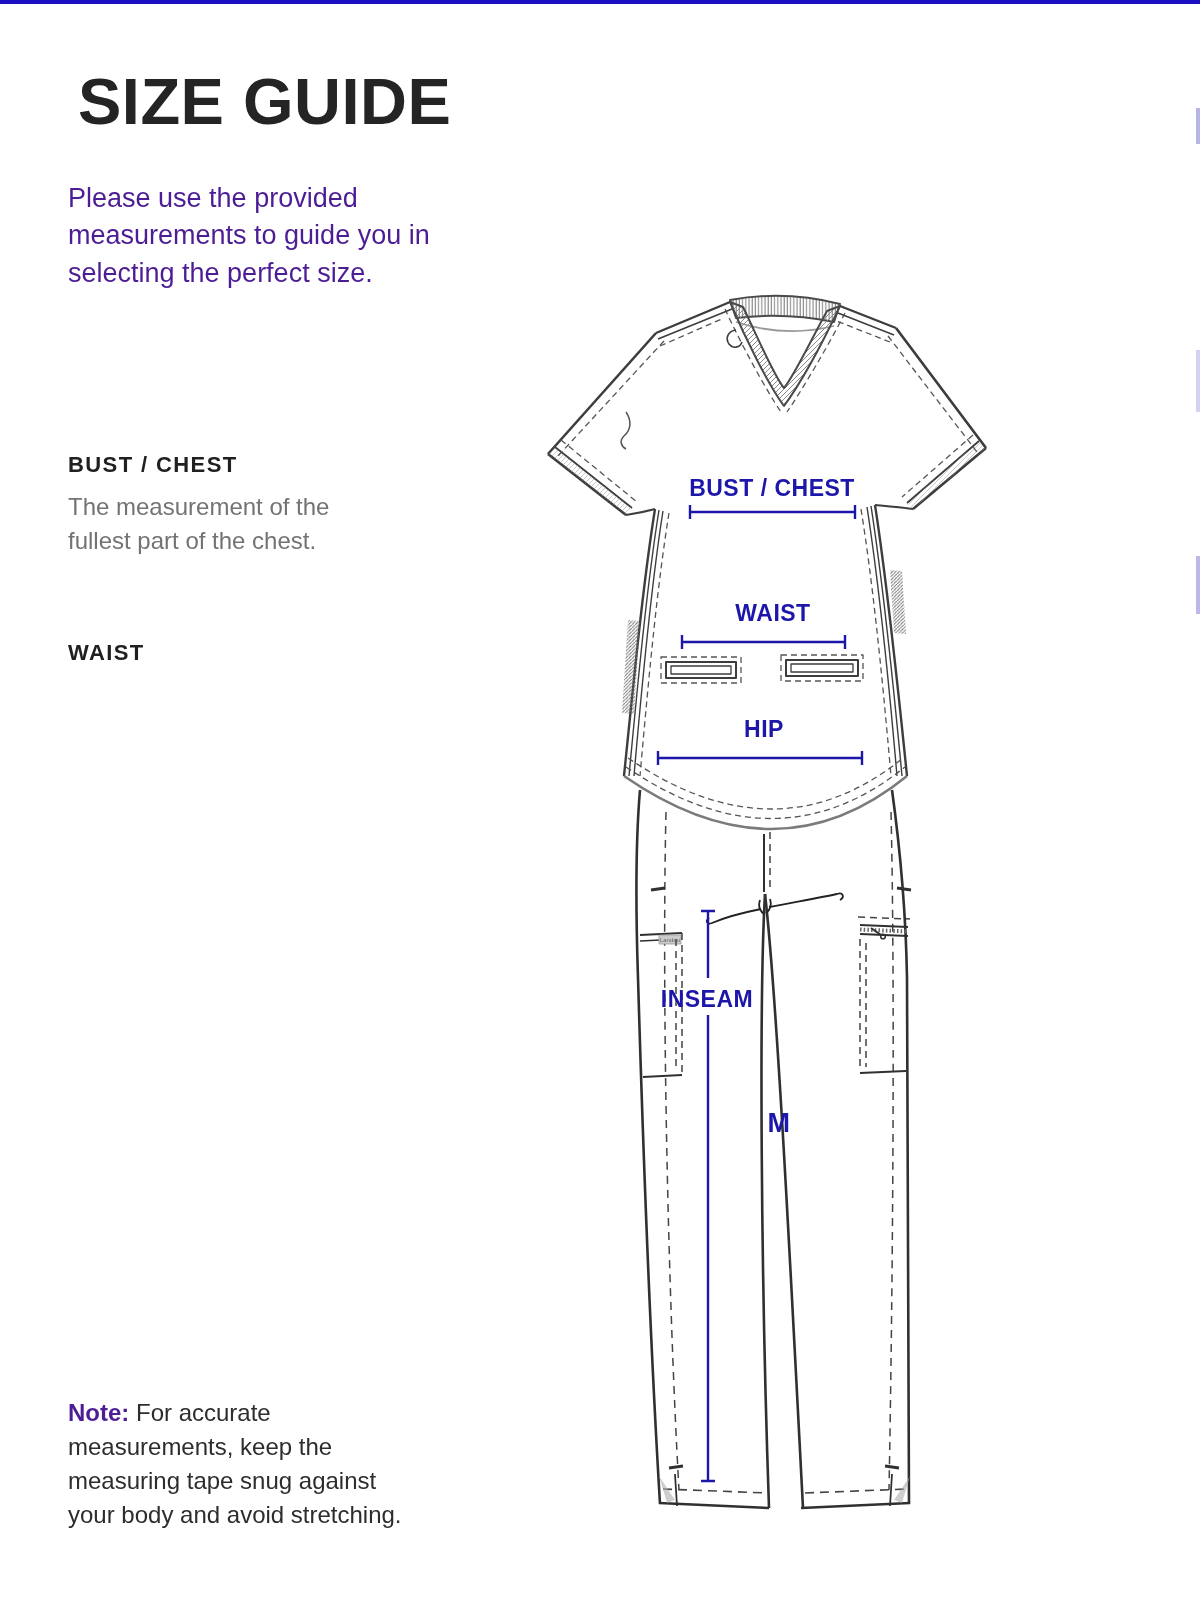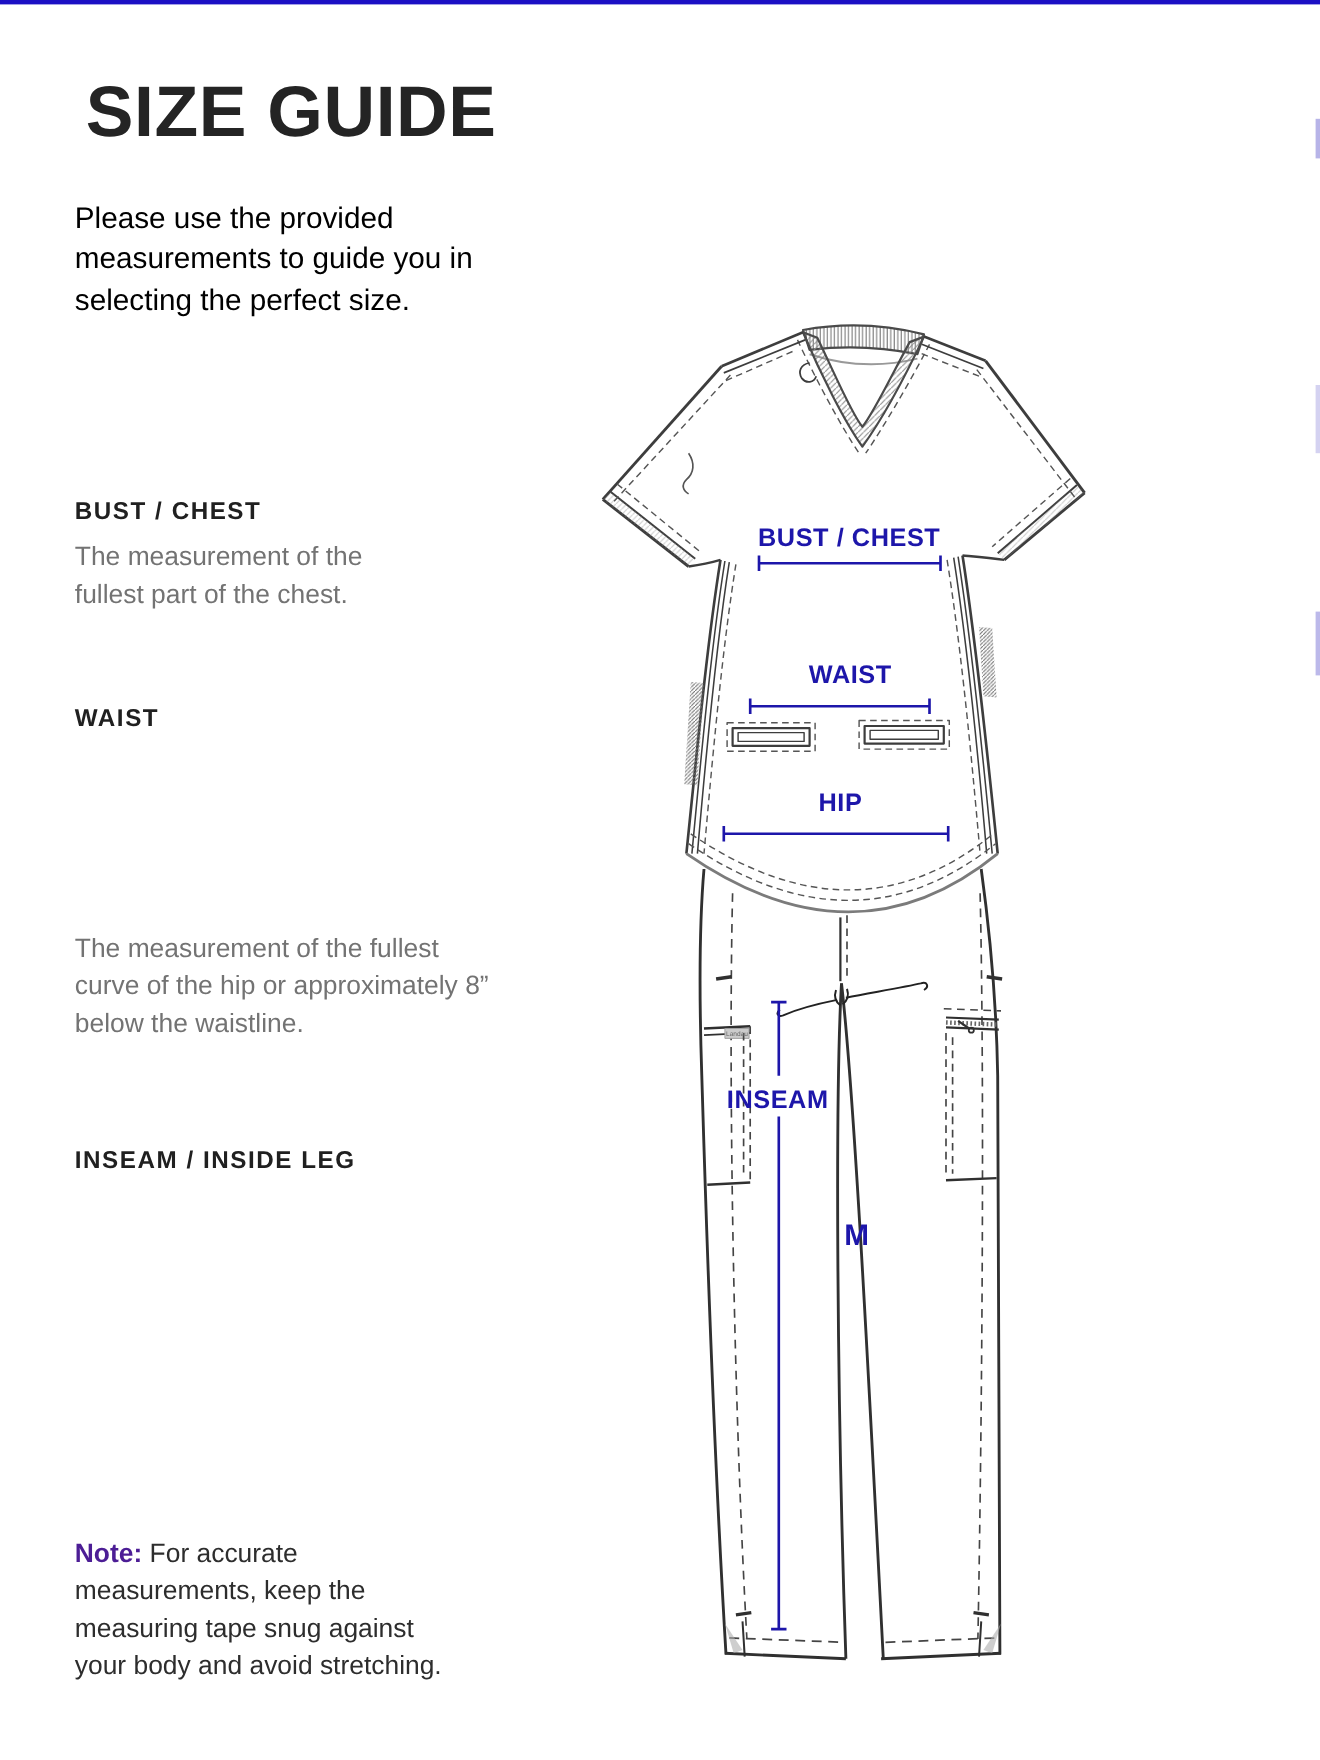--- a/index.html
+++ b/index.html
@@ -3,21 +3,21 @@
 <meta charset="utf-8">
 <style>
   html,body{margin:0;padding:0}
   body{
     width:1200px;height:1600px;position:relative;overflow:hidden;
     background:#ffffff;color:#262626;
     font-family:"Liberation Sans", sans-serif;
   }
   .top-line{position:absolute;top:0;left:0;width:1200px;height:4px;background:#1b0fc4}
   .title{position:absolute;left:78px;top:64px;margin:0;font-size:65px;font-weight:800;letter-spacing:.5px;color:#242424}
-  .intro{position:absolute;left:68px;top:180px;width:445px;margin:0;font-size:27px;line-height:1.38;color:#000000}
+  .intro{position:absolute;left:68px;top:180px;width:445px;margin:0;font-size:27px;line-height:1.38;color:#4c1d95}
   .sec{position:absolute;left:68px}
   .sec h2{margin:0;font-size:22px;font-weight:700;letter-spacing:1.4px;color:#202020}
   .sec p{margin:12px 0 0;font-size:24px;line-height:1.42;color:#737373}
   .w290{width:290px}.w320{width:320px}.w385{width:385px}.w335{width:335px}
   .note{position:absolute;left:68px;top:1396px;width:345px;margin:0;font-size:24px;line-height:1.42;color:#2d2d2d}
   .note b{color:#4c1d95}
   .diagram{position:absolute;left:540px;top:278px;width:480px;height:1262px}
   .sliver{position:absolute;left:1196px;width:4px}
   .anno-t{font-family:"Liberation Sans",sans-serif;font-weight:700;font-size:23px;letter-spacing:.5px}
   .m-letter{font-size:27px}
@@ -34,25 +34,23 @@
 <section class="sec" style="top:452px">
   <h2>BUST / CHEST</h2>
   <p class="w290">The measurement of the fullest part of the chest.</p>
 </section>
 
 <section class="sec" style="top:640px">
   <h2>WAIST</h2>
 </section>
 
 <section class="sec" style="top:834px">
-  <p class="w385">The measurement of the fullest curve of the hip or approximately 8” below the waistline.</p>
 </section>
 
 <section class="sec" style="top:1042px">
-  <h2>INSEAM / INSIDE LEG</h2>
 </section>
 
 <p class="note"><b>Note:</b><span> For accurate measurements, keep the measuring tape snug against your body and avoid stretching.</span></p>
 
 <div class="diagram">
 <svg width="480" height="1262" viewBox="0 0 480 1262" xmlns="http://www.w3.org/2000/svg">
   <defs>
     <pattern id="ribV" width="3.2" height="8" patternUnits="userSpaceOnUse">
       <path d="M1,0 V8" stroke="#7a7a7a" stroke-width="1"></path>
     </pattern>

